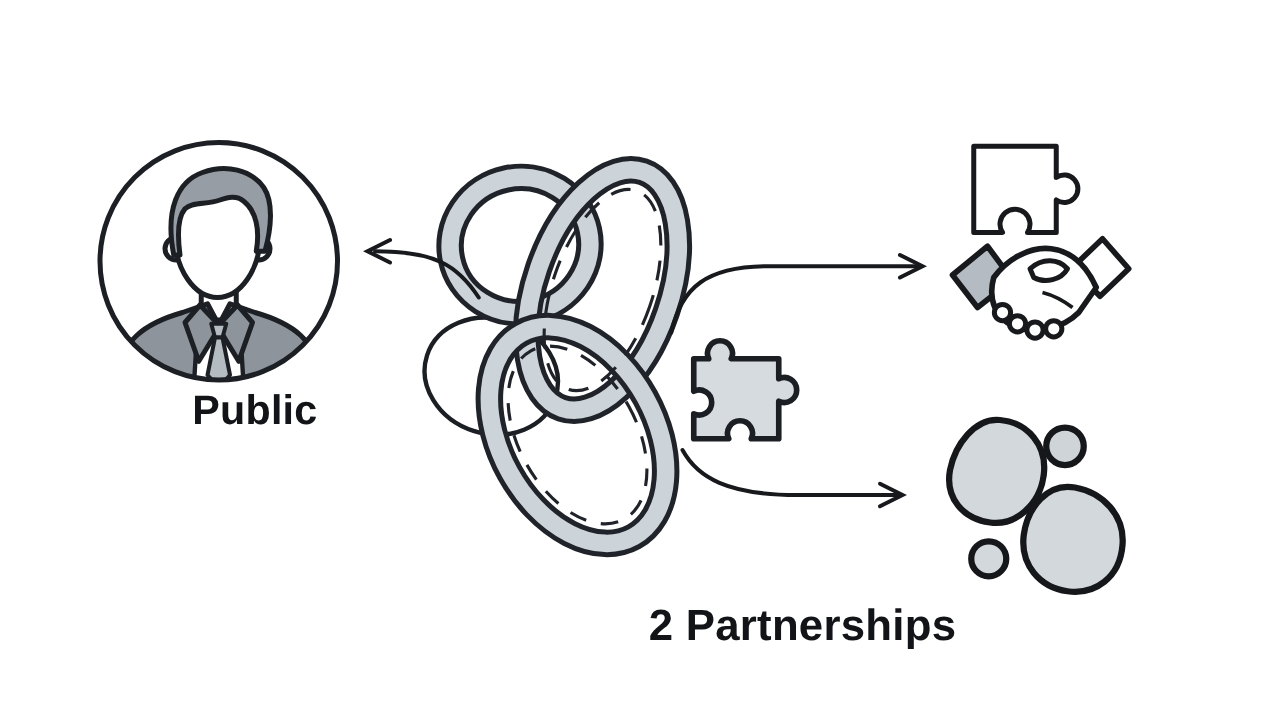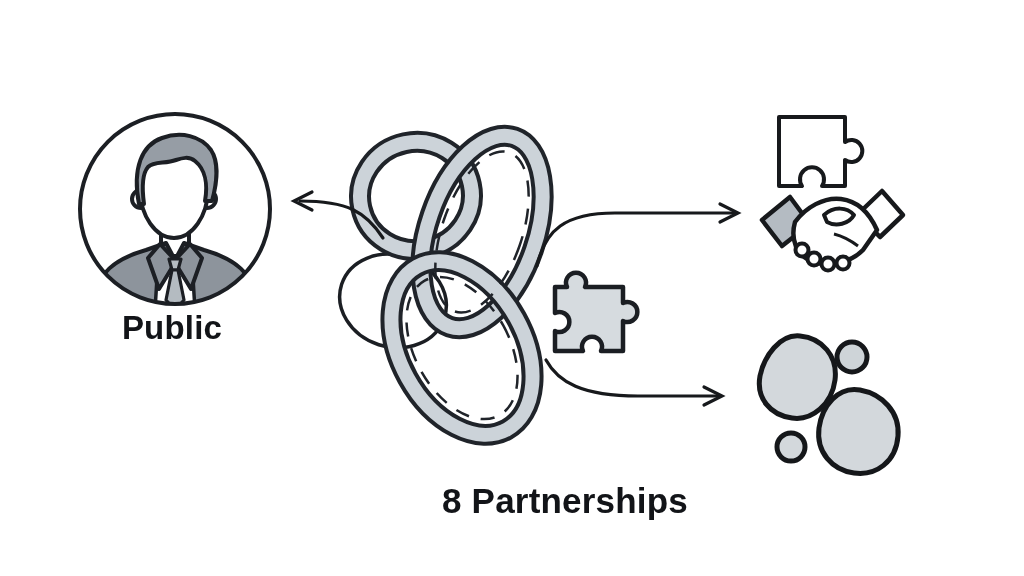--- a/index.html
+++ b/index.html
@@ -8,21 +8,21 @@
     background:#ffffff;
     font-family:"Liberation Sans","DejaVu Sans",sans-serif;
     position:relative;
   }
   .canvas{position:absolute;inset:0;width:1024px;height:576px;}
   .canvas svg{position:absolute;left:0;top:0;}
   .diagram-label{
     position:absolute;
     color:#121418;
     font-weight:700;
-    text-align:center;
+    text-align:right;
     letter-spacing:.2px;
     line-height:1;
     user-select:none;
   }
   .label-public{left:90px;top:311px;width:164px;font-size:33px;}
   .label-title{left:365px;top:483px;width:400px;font-size:35px;}
 </style>
 </head>
 <body>
 
@@ -120,14 +120,14 @@
 
     <g stroke-linejoin="round">
       <path d="M800,336 C822,338 838,356 835,380 C832,404 812,421 792,418 C770,415 756,398 760,376 C764,356 780,334 800,336 Z" fill="#d3d8dc" stroke="#15171a" stroke-width="5"></path>
       <circle cx="852" cy="357" r="15" fill="#ced4d8" stroke="#15171a" stroke-width="5"></circle>
       <path d="M860,390 C882,394 900,412 898,436 C896,462 876,476 854,473 C832,470 816,452 819,428 C822,406 838,386 860,390 Z" fill="#d3d8dc" stroke="#15171a" stroke-width="5"></path>
       <circle cx="791" cy="447" r="14" fill="#d3d8dc" stroke="#15171a" stroke-width="5"></circle>
     </g>
   </svg>
 
   <div class="diagram-label label-public">Public</div>
-  <div class="diagram-label label-title">8 Partnerships</div>
+  <div class="diagram-label label-title">2 Partnerships</div>
 </div>
 
 </body></html>

